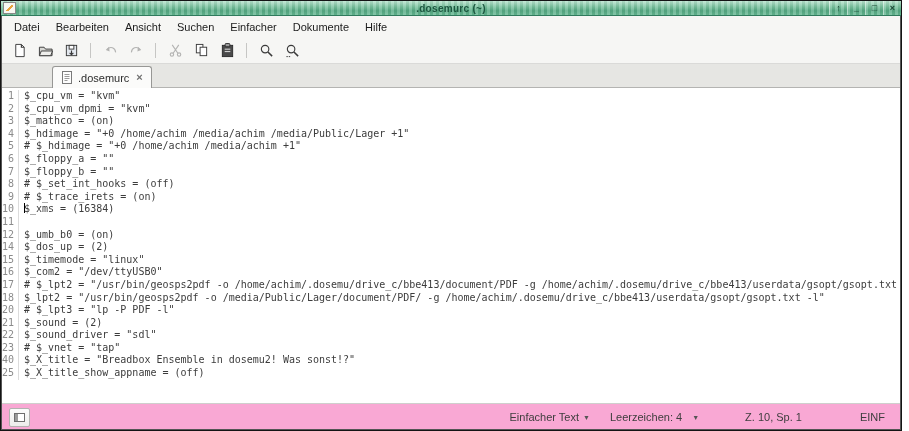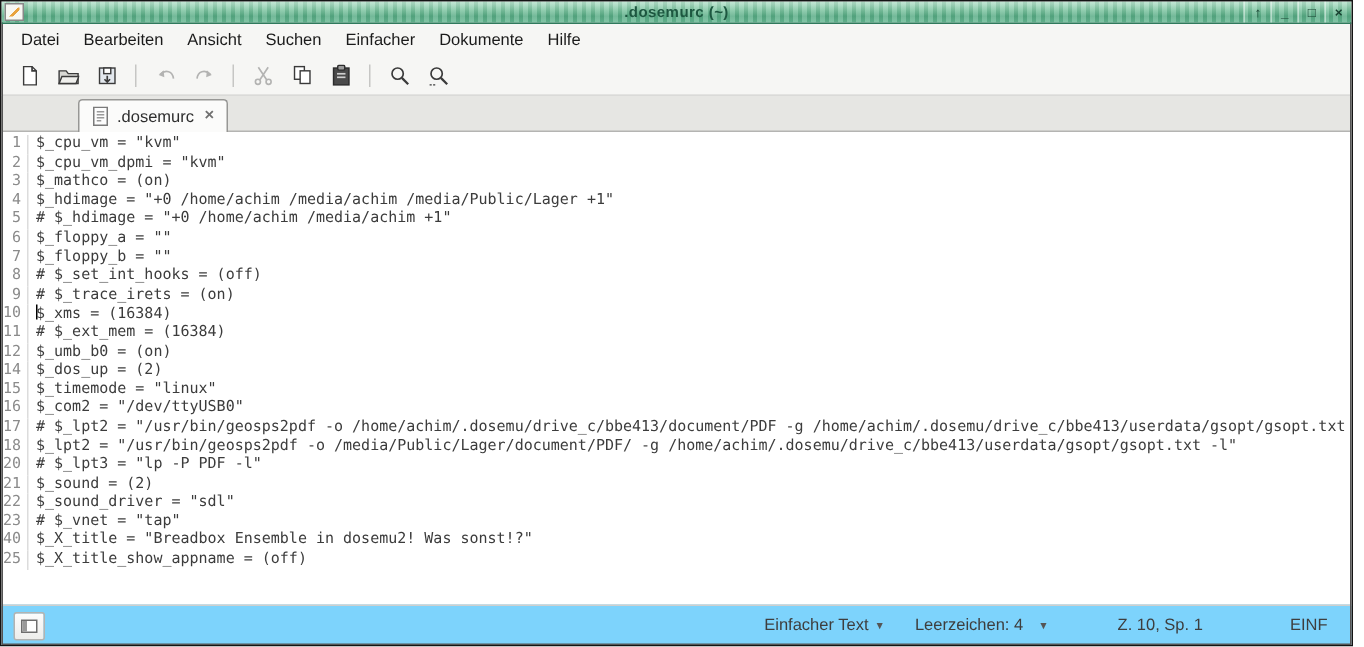--- a/index.html
+++ b/index.html
@@ -58,21 +58,21 @@
   }
   .row { display: flex; height: 12.6px; line-height: 12.6px; white-space: pre; }
   .ln {
     flex: none; width: 18px; text-align: right; padding-right: 4px; color: #8b8b8b;
     border-right: 1px solid #dcdcdc; margin-right: 5px;
   }
   .code { color: #3c3c3c; }
   .caret { display: inline-block; width: 1px; height: 10px; background: #000; vertical-align: -1px; margin-right: -1px; }
   
   .statusbar {
-    height: 27px; flex: none; background: #7dd3fc; border-top: 1px solid #cfcfcd;
+    height: 27px; flex: none; background: #f9a8d4; border-top: 1px solid #cfcfcd;
     display: flex; align-items: center; padding: 0 8px; font-size: 11px; color: #3e3e3e;
   }
   .sp-toggle {
     width: 21px; height: 19px; border: 1px solid #b3b3b1; border-radius: 2px;
     background: linear-gradient(#fcfcfc,#ededeb); display: flex; align-items: center; justify-content: center;
   }
   .sp-icon { width: 11px; height: 9px; border: 1px solid #6e6e6e; background: #fff; position: relative; }
   .sp-icon::after { content: ""; position: absolute; left: 0; top: 0; bottom: 0; width: 3px; background: #9a9a9a; }
   .sb-right { margin-left: auto; display: flex; align-items: center; }
   .sb-combo { display: flex; align-items: center; gap: 4px; }
@@ -219,21 +219,21 @@
       <div class="row"><span class="ln">1</span><span class="code">$_cpu_vm = "kvm"</span></div>
       <div class="row"><span class="ln">2</span><span class="code">$_cpu_vm_dpmi = "kvm"</span></div>
       <div class="row"><span class="ln">3</span><span class="code">$_mathco = (on)</span></div>
       <div class="row"><span class="ln">4</span><span class="code">$_hdimage = "+0 /home/achim /media/achim /media/Public/Lager +1"</span></div>
       <div class="row"><span class="ln">5</span><span class="code"># $_hdimage = "+0 /home/achim /media/achim +1"</span></div>
       <div class="row"><span class="ln">6</span><span class="code">$_floppy_a = ""</span></div>
       <div class="row"><span class="ln">7</span><span class="code">$_floppy_b = ""</span></div>
       <div class="row"><span class="ln">8</span><span class="code"># $_set_int_hooks = (off)</span></div>
       <div class="row"><span class="ln">9</span><span class="code"># $_trace_irets = (on)</span></div>
       <div class="row"><span class="ln">10</span><span class="code"><span class="caret"></span>$_xms = (16384)</span></div>
-      <div class="row"><span class="ln">11</span><span class="code"># $_ext_mem = (16384)</span></div>
+      <div class="row"><span class="ln">11</span></div>
       <div class="row"><span class="ln">12</span><span class="code">$_umb_b0 = (on)</span></div>
       <div class="row"><span class="ln">14</span><span class="code">$_dos_up = (2)</span></div>
       <div class="row"><span class="ln">15</span><span class="code">$_timemode = "linux"</span></div>
       <div class="row"><span class="ln">16</span><span class="code">$_com2 = "/dev/ttyUSB0"</span></div>
       <div class="row"><span class="ln">17</span><span class="code"># $_lpt2 = "/usr/bin/geosps2pdf -o /home/achim/.dosemu/drive_c/bbe413/document/PDF -g /home/achim/.dosemu/drive_c/bbe413/userdata/gsopt/gsopt.txt -l"</span></div>
       <div class="row"><span class="ln">18</span><span class="code">$_lpt2 = "/usr/bin/geosps2pdf -o /media/Public/Lager/document/PDF/ -g /home/achim/.dosemu/drive_c/bbe413/userdata/gsopt/gsopt.txt -l"</span></div>
       <div class="row"><span class="ln">20</span><span class="code"># $_lpt3 = "lp -P PDF -l"</span></div>
       <div class="row"><span class="ln">21</span><span class="code">$_sound = (2)</span></div>
       <div class="row"><span class="ln">22</span><span class="code">$_sound_driver = "sdl"</span></div>
       <div class="row"><span class="ln">23</span><span class="code"># $_vnet = "tap"</span></div>

